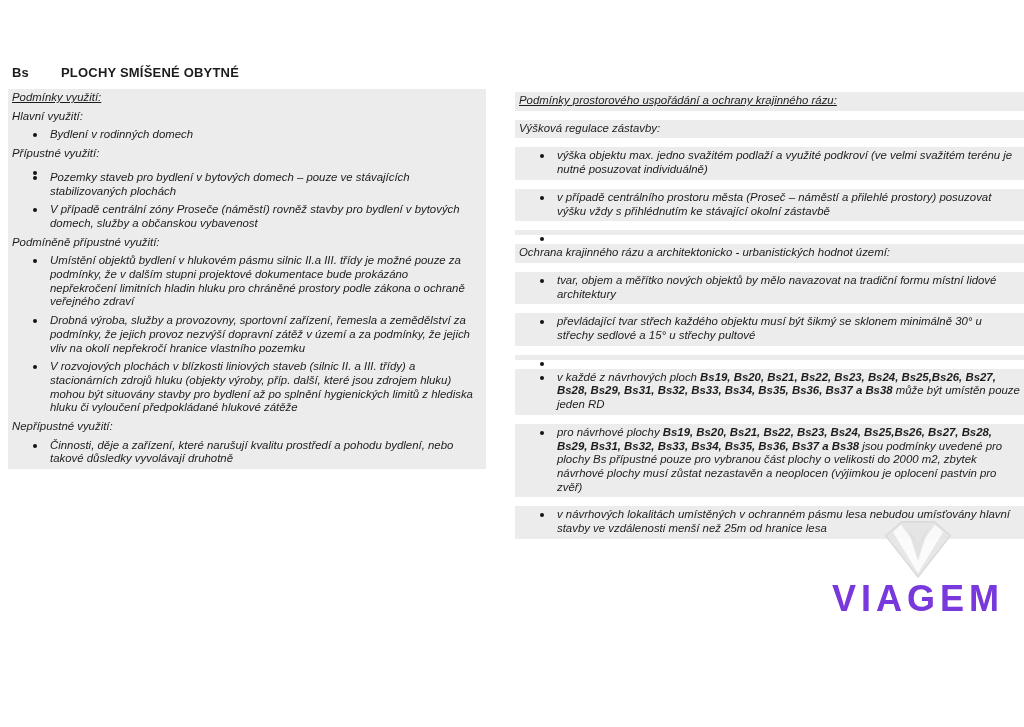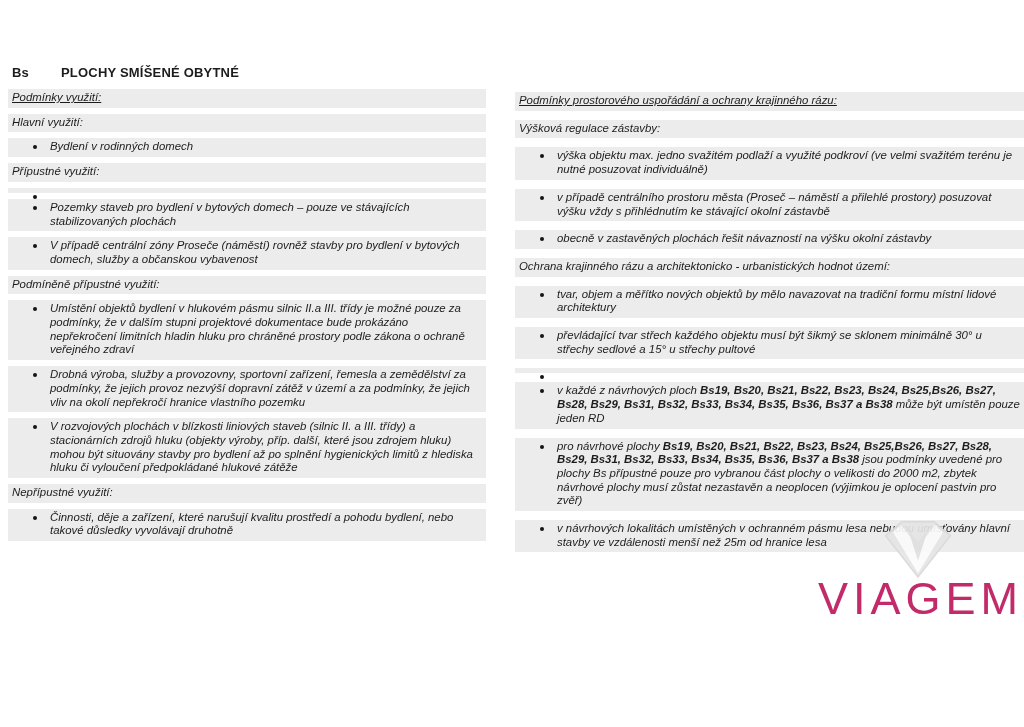--- a/index.html
+++ b/index.html
@@ -13,40 +13,40 @@
     position:absolute;top:65px;left:12px;
     font-weight:bold;font-size:13px;letter-spacing:0.2px;
     display:flex;font-style:normal;gap:12px;
   }
   .title-code{display:inline-block;width:37px;}
 
   .col{position:absolute;font-size:11.4px;line-height:13.7px;font-style:italic;z-index:1;}
   .col-left{left:8px;top:89px;width:478px;}
   .col-right{left:515px;top:92px;width:515px;}
 
-  .blk{background:#ececec;padding:2px 5px 3px 3px;margin-bottom:6px;}
+  .blk{background:#ececec;padding:2px 5px 3px 3px;margin-bottom:0;}
   .col-right .blk{margin-bottom:9px;}
   .hd{padding-left:4px;}
   .u-head{text-decoration:underline;}
 
   .bullet{position:relative;padding-left:39px;padding-right:4px;}
   .dot{
     position:absolute;left:22px;top:5px;width:4px;height:4px;
     border-radius:50%;background:#141414;
   }
   b{font-weight:bold;}
 
   .watermark{
     position:absolute;left:818px;top:518px;width:200px;
     text-align:center;z-index:5;opacity:0.92;pointer-events:none;
   }
   .wm-logo{display:block;margin:0 auto;width:74px;height:62px;}
   .wm-text{
-    font-size:45px;font-weight:normal;letter-spacing:5px;
-    color:#be185d;font-style:normal;line-height:38px;
+    font-size:36px;font-weight:bold;letter-spacing:5px;
+    color:#6d28d9;font-style:normal;line-height:38px;
     text-shadow:0 0 1px #ededed;
   }
 </style>
 </head>
 <body>
 
 <div class="page">
 
   <div class="title-row">
     <span class="title-code">Bs</span>
@@ -142,21 +142,20 @@
     <div class="blk">
       <div class="bullet">
         <span class="dot"></span>
         <span>v případě centrálního prostoru města (Proseč – náměstí a přilehlé prostory) posuzovat výšku vždy s přihlédnutím ke stávající okolní zástavbě</span>
       </div>
     </div>
 
     <div class="blk">
       <div class="bullet">
         <span class="dot"></span>
-        <span>obecně v zastavěných plochách řešit návazností na výšku okolní zástavby</span>
       </div>
     </div>
 
     <div class="blk hd">Ochrana krajinného rázu a architektonicko - urbanistických hodnot území:</div>
 
     <div class="blk">
       <div class="bullet">
         <span class="dot"></span>
         <span>tvar, objem a měřítko nových objektů by mělo navazovat na tradiční formu místní lidové architektury</span>
       </div>

